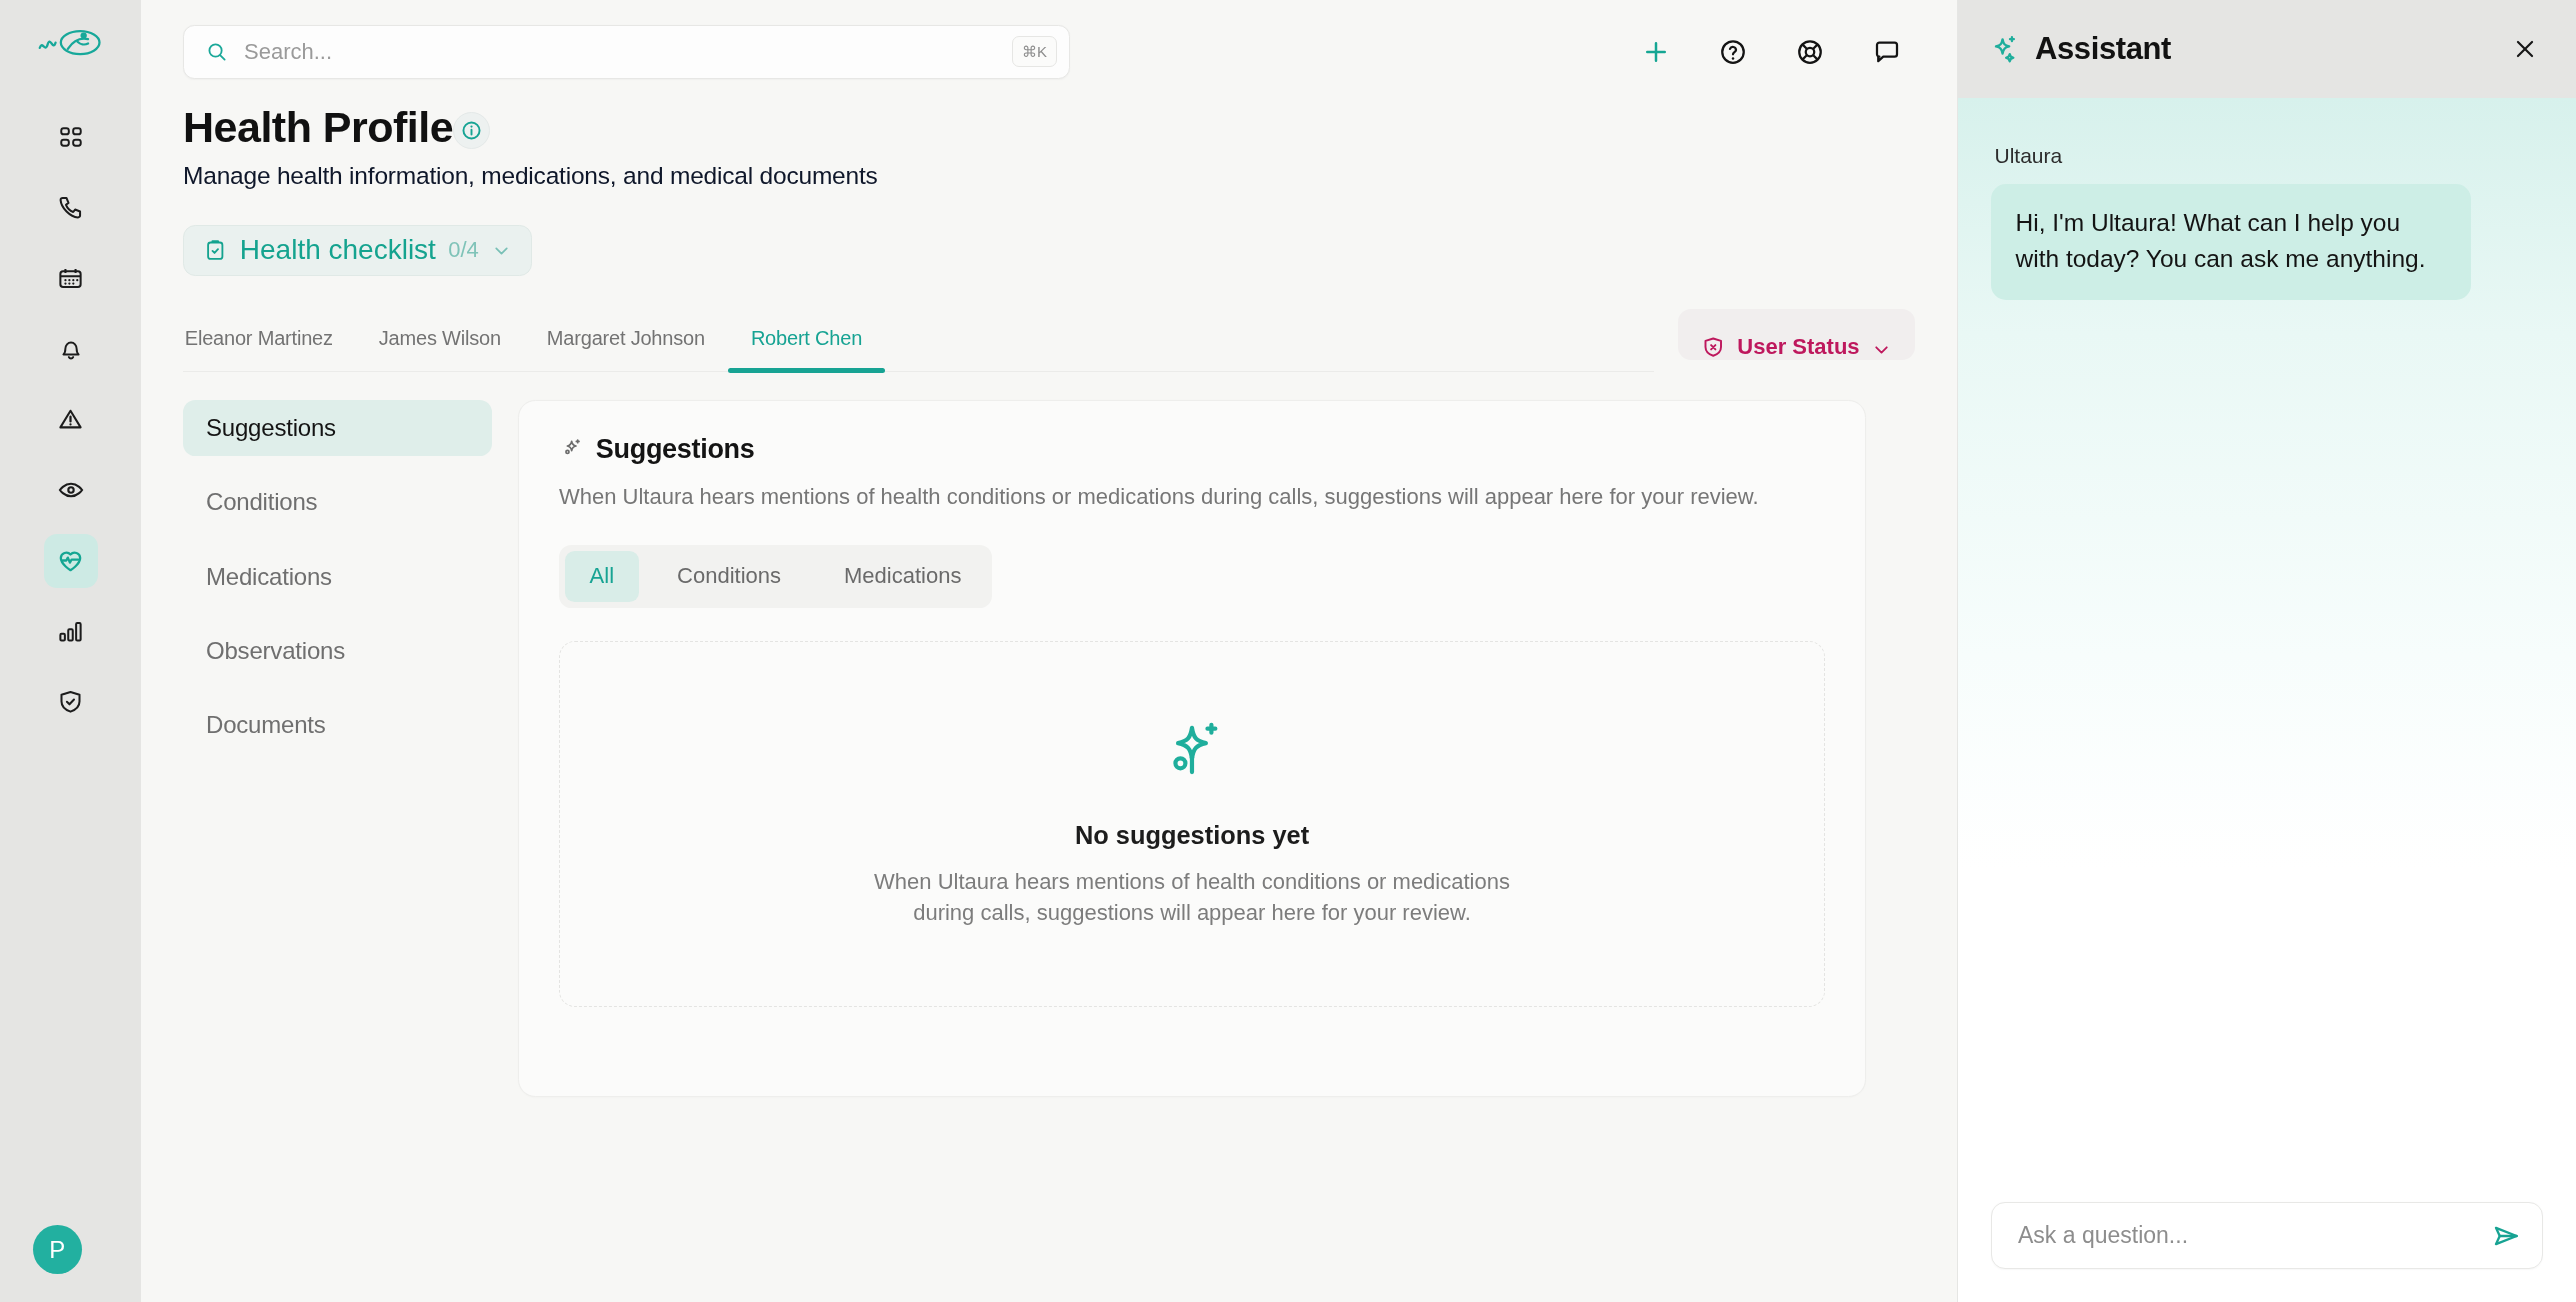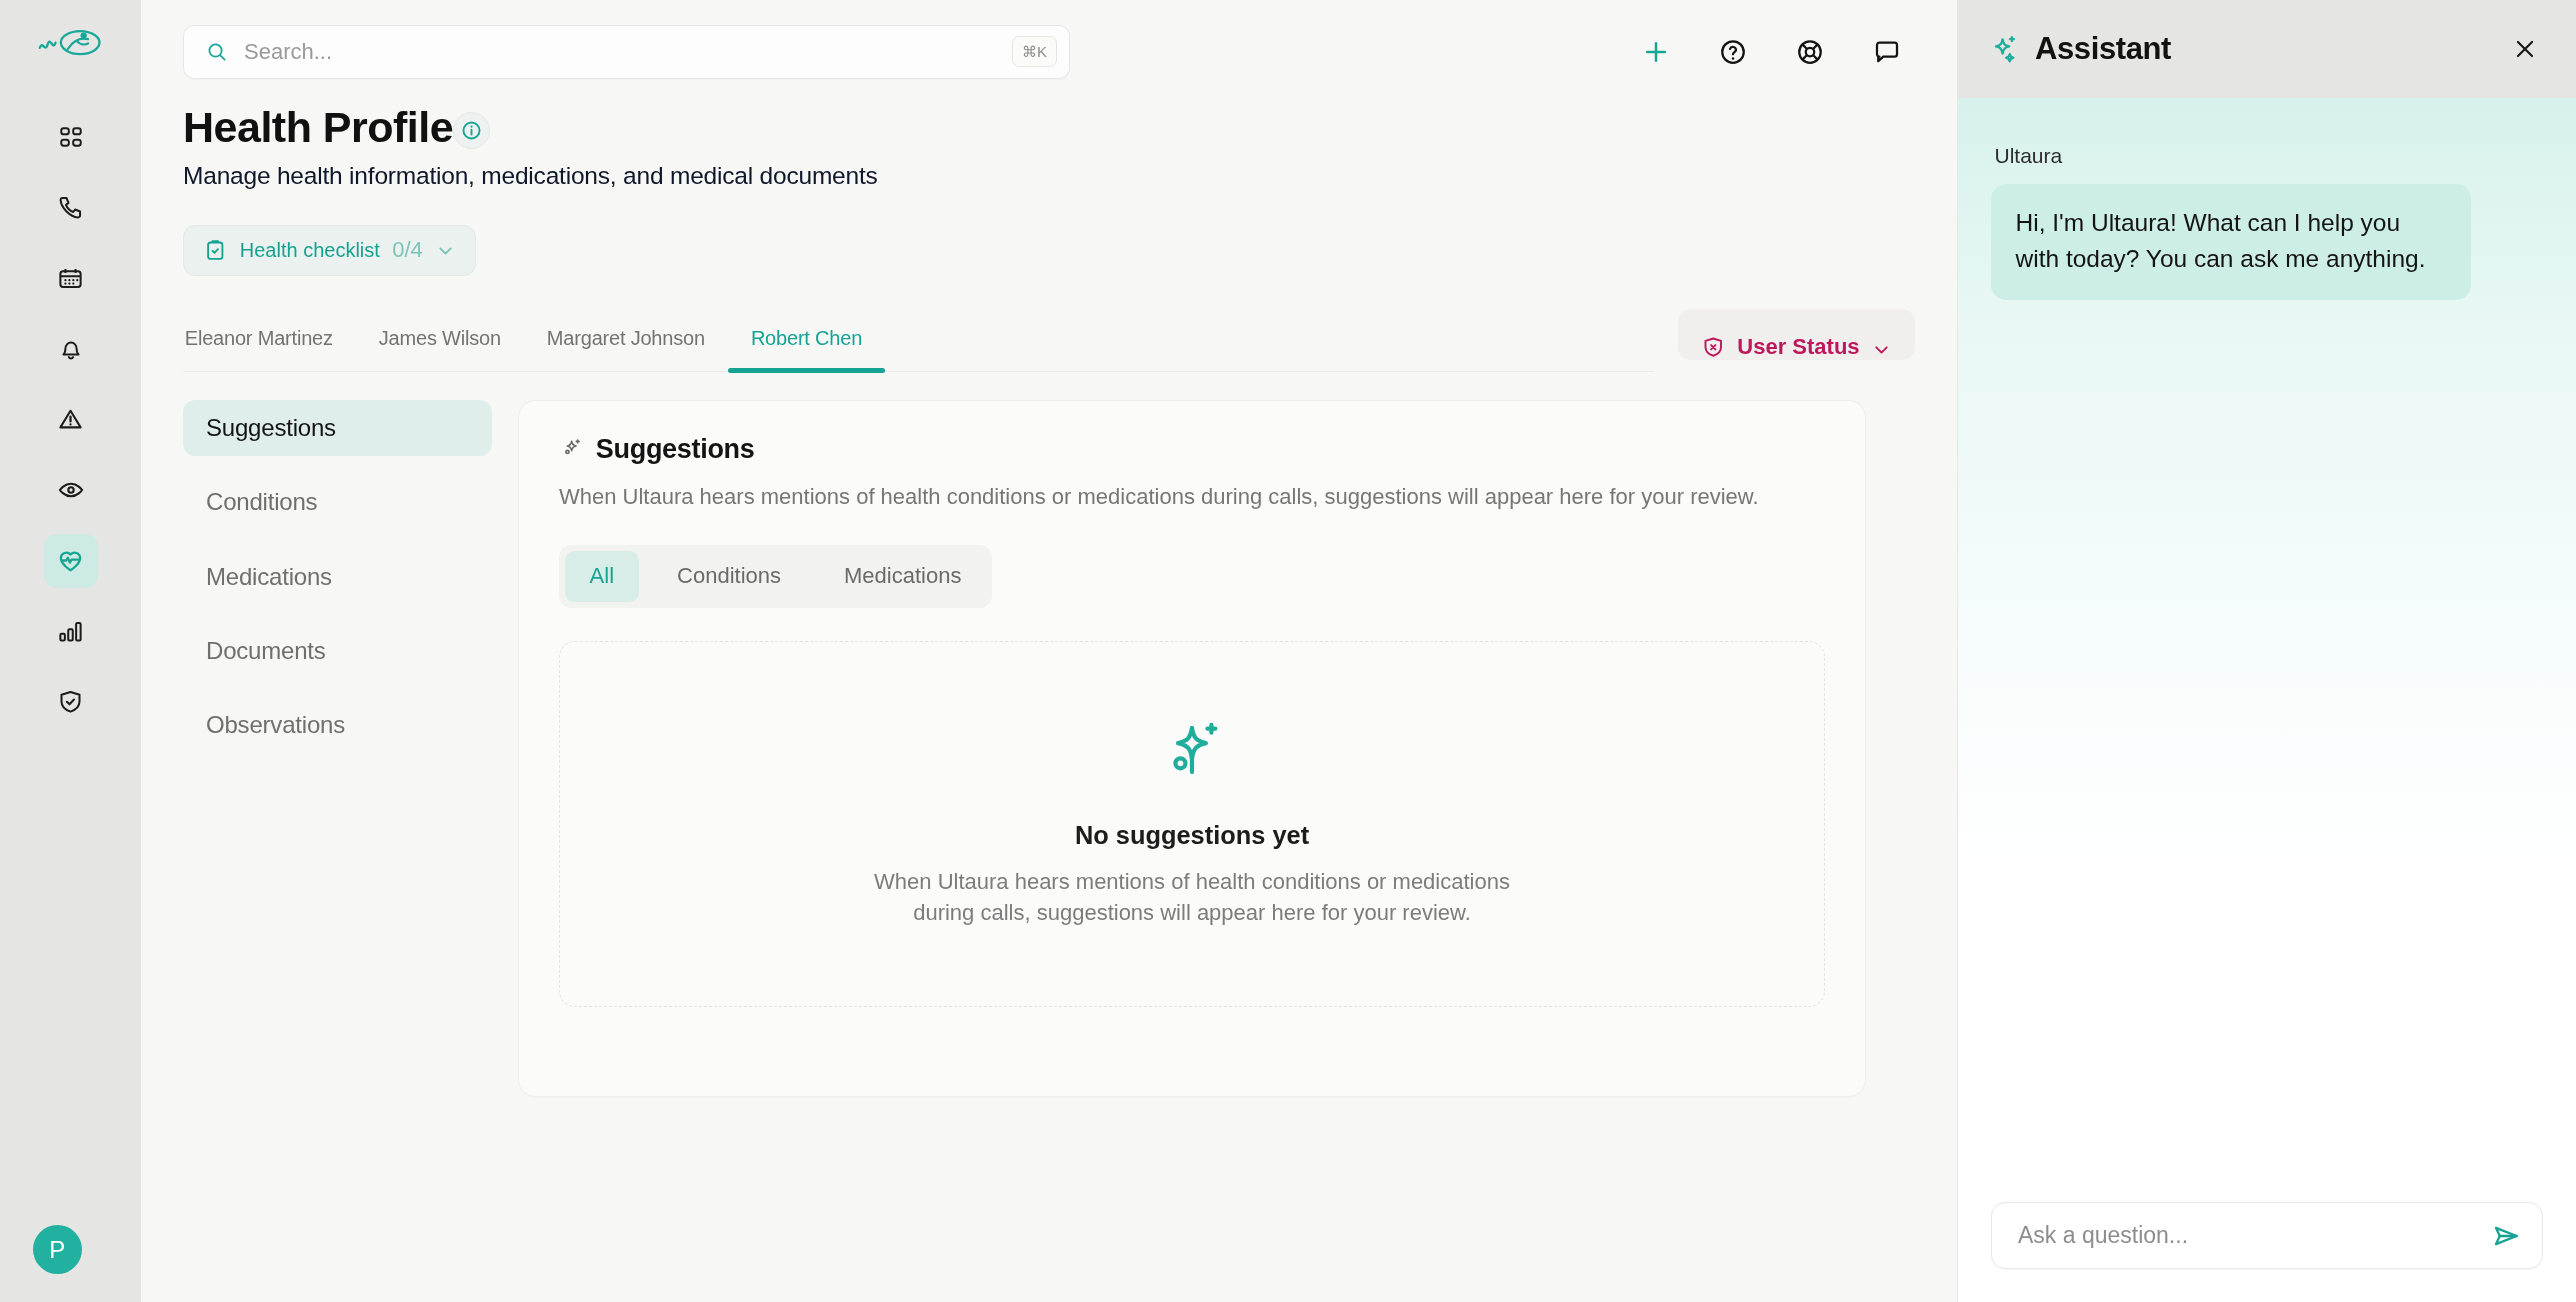--- a/index.html
+++ b/index.html
@@ -82,21 +82,21 @@
 
   .checklist-pill {
     margin-top: 35px;
     align-self: flex-start;
     display: inline-flex; align-items: center; gap: 12.3px;
     height: 51px; padding: 0 19px;
     background: #eaf1ef; border: 0.9px solid #e0e9e6;
     border-radius: 12.3px;
     color: #15a38f;
   }
-  .checklist-pill .cl-label { font-size: 20px; }
+  .checklist-pill .cl-label { font-size: 28px; }
   .checklist-pill .cl-count { font-size: 22px; color: #7fc3b8; }
   .checklist-pill .chev { color: #79c0b6; display:flex; }
 
   
   .tabs-row { margin-top: 33px; display: flex; align-items: flex-end; }
   .tabs { display: flex; gap: 0; flex: 1 1 auto; border-bottom: 1.8px solid #ebebe9; }
   .tab {
     font-size: 20px; color: #737373;
     padding: 0 23px 21px; position: relative;
     letter-spacing: -0.2px;
@@ -424,24 +424,24 @@
           <div class="sm-item active">
             <span>Suggestions</span>
           </div>
           <div class="sm-item">
             <span>Conditions</span>
           </div>
           <div class="sm-item">
             <span>Medications</span>
           </div>
           <div class="sm-item">
+            <span>Observations</span>
+          </div>
+          <div class="sm-item">
             <span>Documents</span>
-          </div>
-          <div class="sm-item">
-            <span>Observations</span>
           </div>
         </nav>
 
         <section class="card">
           <div class="card-title-row">
             <span class="spark-sm">
               <svg viewBox="0 0 24 24" fill="none" stroke="currentColor" stroke-width="1.7" stroke-linejoin="round">
                 <path d="M12.4 4.2c.5 3 1.3 3.9 4.2 4.6-2.9.7-3.7 1.6-4.2 4.6-.5-3-1.3-3.9-4.2-4.6 2.9-.7 3.7-1.6 4.2-4.6z"></path>
                 <path d="M18.3 3v2.6M17 4.3h2.6" stroke-linecap="round"></path>
                 <circle cx="8.3" cy="14.6" r="1.5"></circle>

